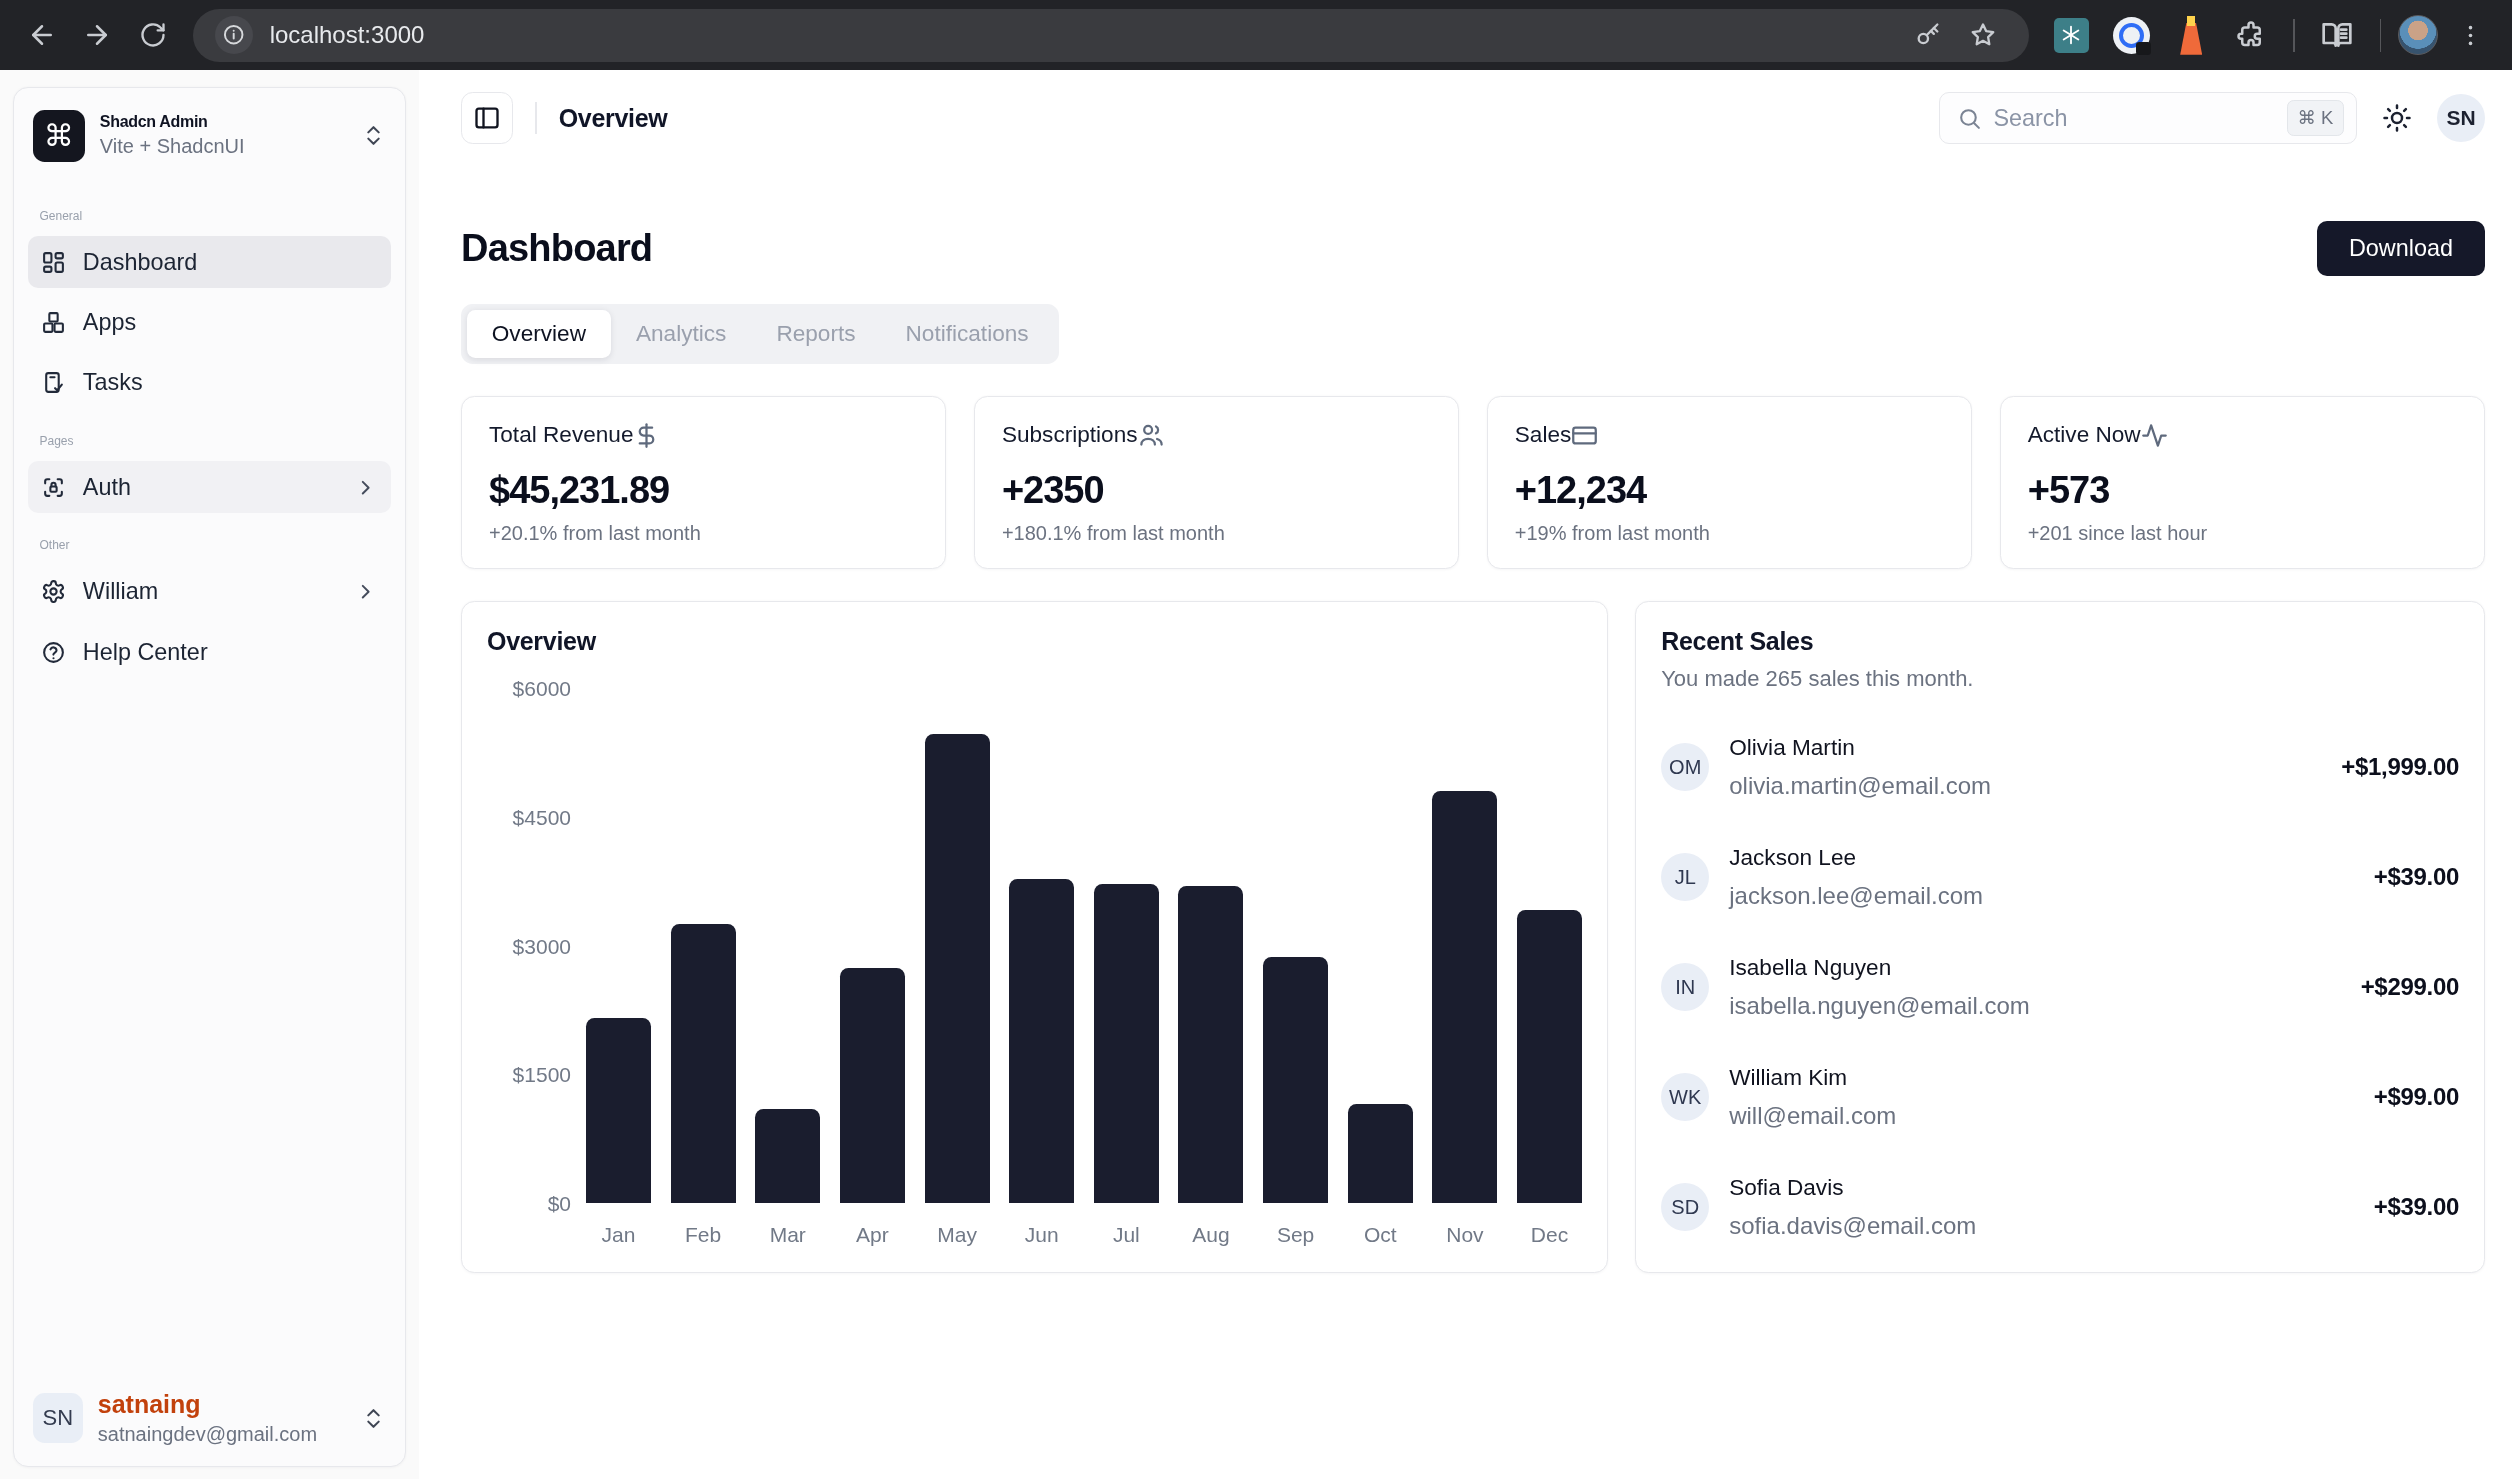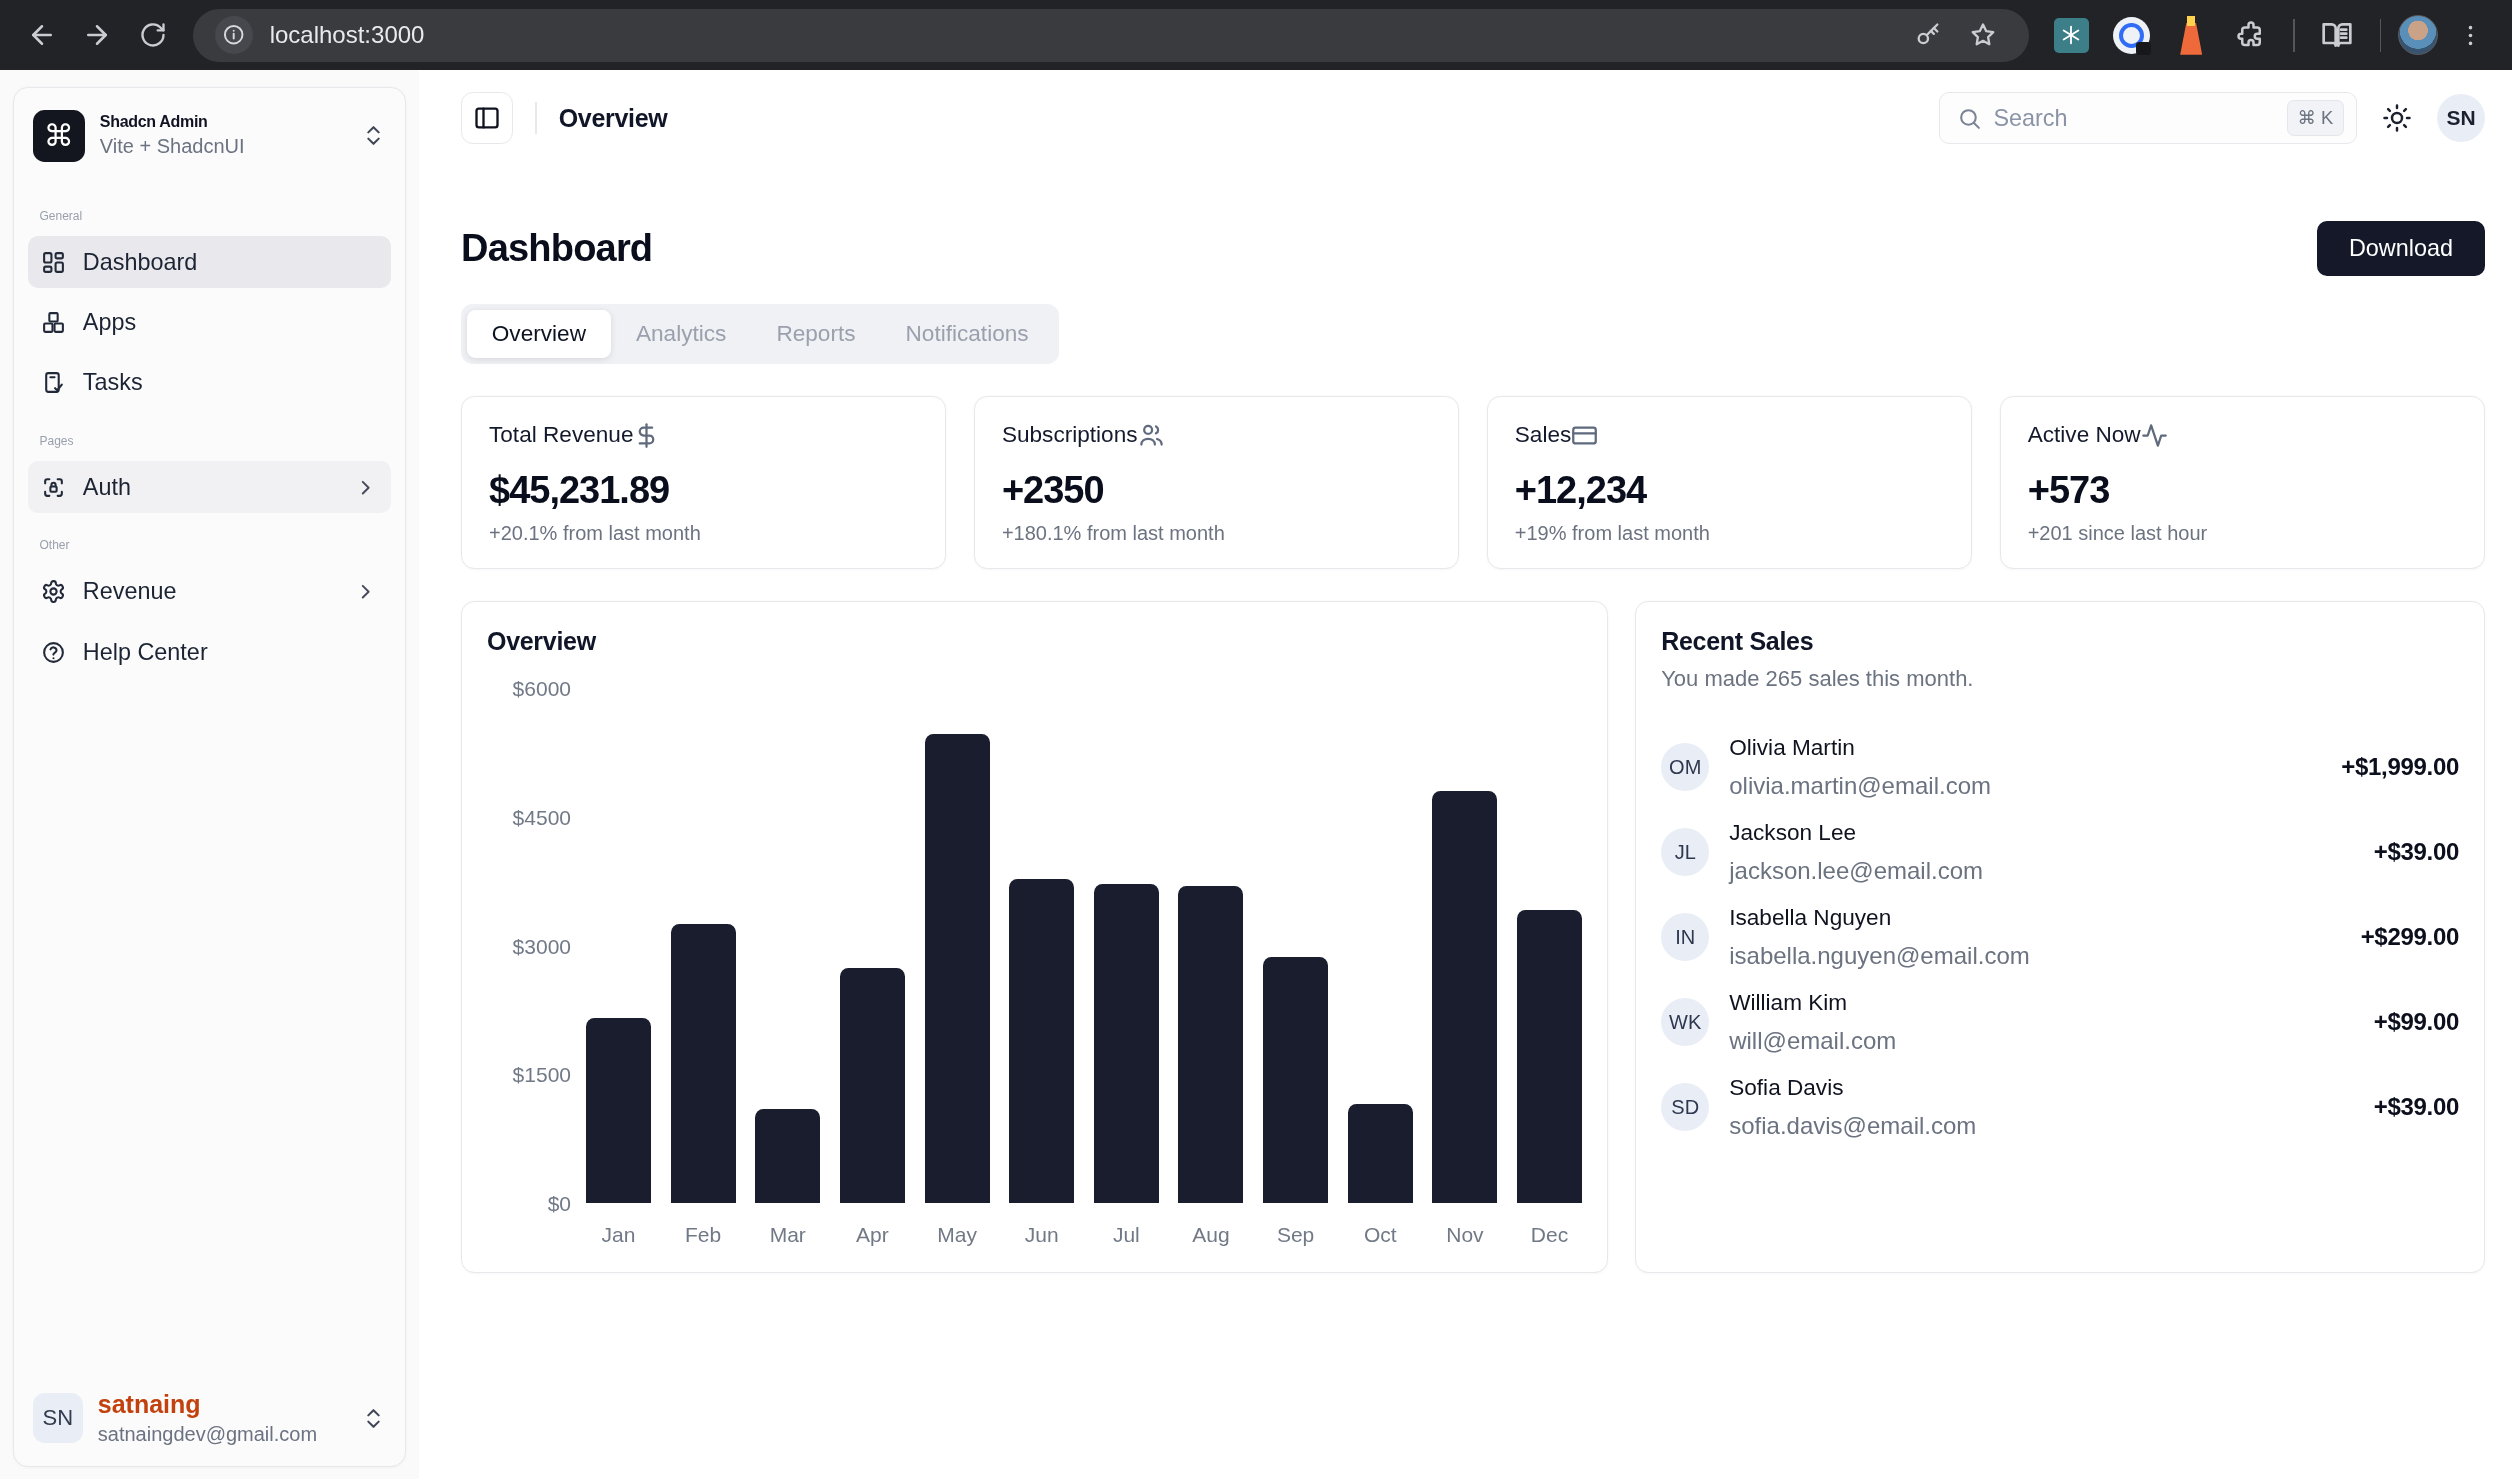--- a/index.html
+++ b/index.html
@@ -100,21 +100,21 @@
   
   .chart-wrap{display:flex;margin-top:33px;gap:15px}
   .y-axis{position:relative;width:84px;height:514px;flex:0 0 auto}
   .y-tick{position:absolute;right:0;font-size:21px;color:#717987;line-height:25px;text-align:right;width:100%}
   .plot-col{flex:1;min-width:0}
   .bars{display:flex;justify-content:space-between;align-items:flex-end;height:514px}
   .bar{width:65px;background:var(--primary);border-radius:8.4px 8.4px 0 0}
   .months{display:flex;justify-content:space-between;margin-top:20px}
   .month{width:65px;text-align:center;font-size:21px;color:#717987}
   
-  .sales-list{margin-top:43px;display:flex;flex-direction:column;gap:20px}
+  .sales-list{margin-top:43px;display:flex;flex-direction:column;gap:45px}
   .sale-row{display:flex;align-items:center;gap:20px}
   .sale-avatar{width:48px;height:48px;border-radius:50%;background:var(--chip);display:flex;align-items:center;justify-content:center;
     font-size:20px;color:#2f3850;flex:0 0 auto}
   .sale-meta{min-width:0}
   .sale-name{font-size:22.6px;font-weight:500;color:#10131f}
   .sale-email{font-size:24px;color:var(--muted);margin-top:11px}
   .sale-amount{margin-left:auto;font-size:24px;font-weight:600;color:#0c0f1c;letter-spacing:-0.3px}
 </style>
 </head>
 <body>
@@ -285,21 +285,21 @@
             </span>
           </div>
           <div class="nav-label">Other</div>
           <div class="nav-item">
             <span class="nav-ic">
               <svg width="25" height="25" viewBox="0 0 24 24" fill="none" stroke="currentColor" stroke-width="2" stroke-linecap="round" stroke-linejoin="round">
                 <path d="M12.22 2h-.44a2 2 0 0 0-2 2v.18a2 2 0 0 1-1 1.73l-.43.25a2 2 0 0 1-2 0l-.15-.08a2 2 0 0 0-2.73.73l-.22.38a2 2 0 0 0 .73 2.73l.15.1a2 2 0 0 1 1 1.72v.51a2 2 0 0 1-1 1.74l-.15.09a2 2 0 0 0-.73 2.73l.22.38a2 2 0 0 0 2.73.73l.15-.08a2 2 0 0 1 2 0l.43.25a2 2 0 0 1 1 1.73V20a2 2 0 0 0 2 2h.44a2 2 0 0 0 2-2v-.18a2 2 0 0 1 1-1.73l.43-.25a2 2 0 0 1 2 0l.15.08a2 2 0 0 0 2.73-.73l.22-.39a2 2 0 0 0-.73-2.73l-.15-.08a2 2 0 0 1-1-1.74v-.5a2 2 0 0 1 1-1.74l.15-.09a2 2 0 0 0 .73-2.73l-.22-.38a2 2 0 0 0-2.73-.73l-.15.08a2 2 0 0 1-2 0l-.43-.25a2 2 0 0 1-1-1.73V4a2 2 0 0 0-2-2z"></path>
                 <circle cx="12" cy="12" r="3"></circle>
               </svg>
             </span>
-            <span class="nav-tx">Revenue</span>
+            <span class="nav-tx">William</span>
             <span class="nav-chev">
               <svg width="23.4" height="23.4" viewBox="0 0 24 24" fill="none" stroke="currentColor" stroke-width="2" stroke-linecap="round" stroke-linejoin="round">
                 <path d="M9 6l6 6-6 6"></path>
               </svg>
             </span>
           </div>
           <div class="nav-item">
             <span class="nav-ic">
               <svg width="25" height="25" viewBox="0 0 24 24" fill="none" stroke="currentColor" stroke-width="2" stroke-linecap="round" stroke-linejoin="round">
                 <circle cx="12" cy="12" r="9"></circle>

